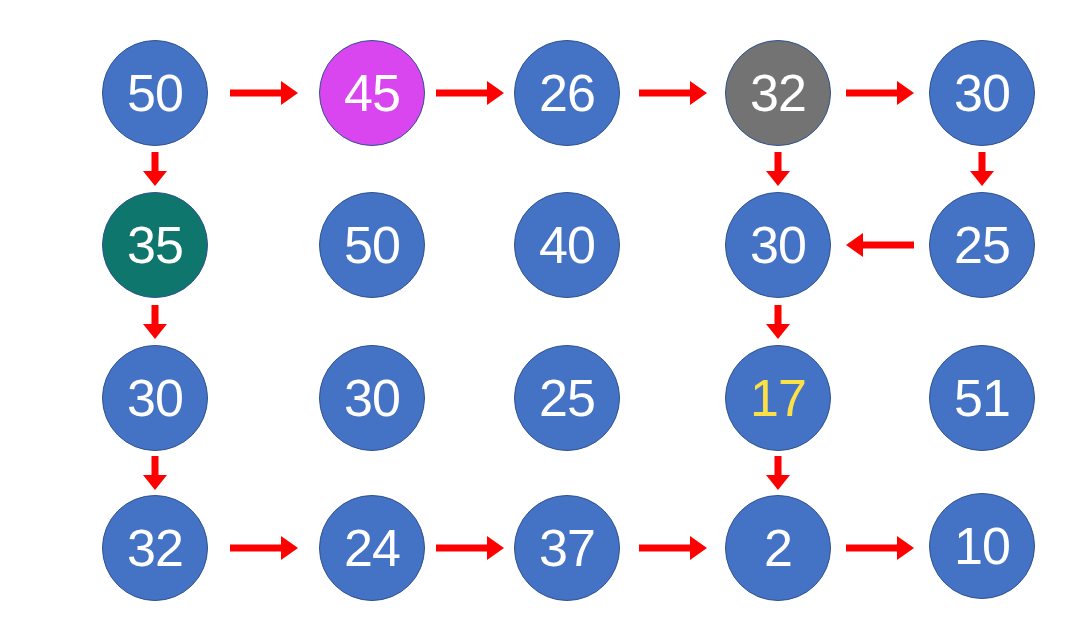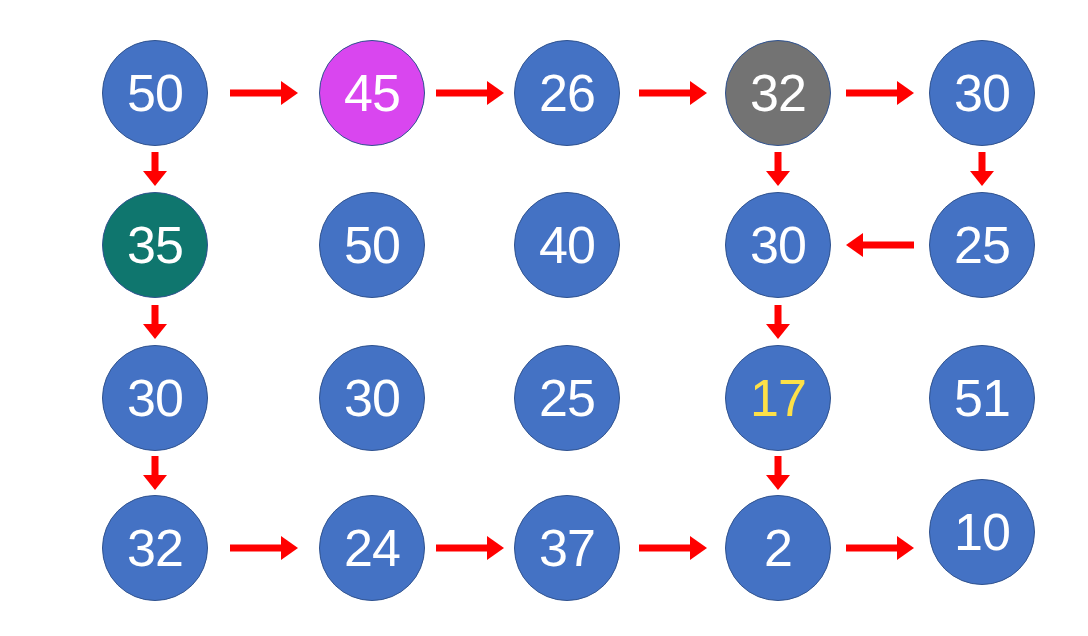--- a/index.html
+++ b/index.html
@@ -90,21 +90,21 @@
       </div>
       <div class="node" style="left: 319px; top: 495px; width: 106px; height: 106px; background: rgb(68, 114, 196); border-color: rgb(47, 82, 143); color: rgb(255, 255, 255);">
         <span class="node-value">24</span>
       </div>
       <div class="node" style="left: 514px; top: 495px; width: 106px; height: 106px; background: rgb(68, 114, 196); border-color: rgb(47, 82, 143); color: rgb(255, 255, 255);">
         <span class="node-value">37</span>
       </div>
       <div class="node" style="left: 725px; top: 495px; width: 106px; height: 106px; background: rgb(68, 114, 196); border-color: rgb(47, 82, 143); color: rgb(255, 255, 255);">
         <span class="node-value">2</span>
       </div>
-      <div class="node" style="left: 929px; top: 479px; width: 106px; height: 106px; background: rgb(68, 114, 196); border-color: rgb(47, 82, 143); color: rgb(255, 255, 255);">
+      <div class="node" style="left: 929px; top: 493px; width: 106px; height: 106px; background: rgb(68, 114, 196); border-color: rgb(47, 82, 143); color: rgb(255, 255, 255);">
         <span class="node-value">10</span>
       </div>
     </div>
   <div id="arrows-layer">
       <svg width="68" height="24" viewBox="0 0 68 24" class="arrow" style="left: 229.5px; top: 81px;">
         <rect x="0" y="8.5" width="52" height="7" fill="#FF0000"></rect>
         <polygon points="51,0 68,12 51,24" fill="#FF0000"></polygon>
       </svg>
       <svg width="68" height="24" viewBox="0 0 68 24" class="arrow" style="left: 435.5px; top: 81px;">
         <rect x="0" y="8.5" width="52" height="7" fill="#FF0000"></rect>

